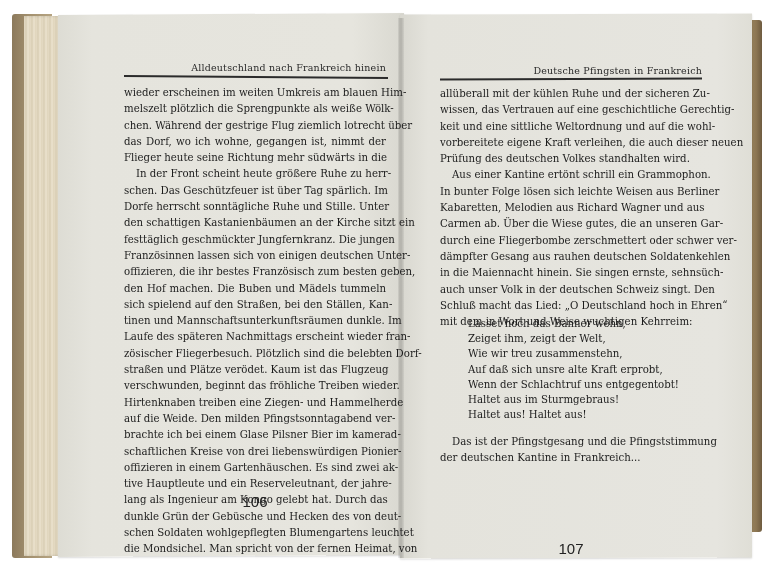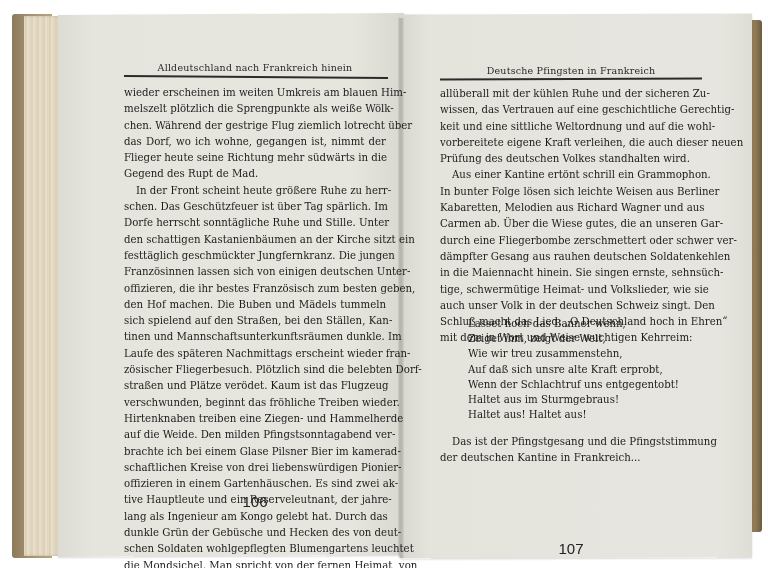--- a/index.html
+++ b/index.html
@@ -36,21 +36,21 @@
       left: 400px; top: 14px; width: 352px; height: 544px;
       background: linear-gradient(90deg, #d8d7cf 0%, #e4e3dc 8%, #e6e5df 90%, #dfded6 100%);
       transform: skewY(-0.2deg);
     }
     .gutter {
       position: absolute; left: 398px; top: 18px; width: 6px; height: 540px;
       background: linear-gradient(90deg, rgba(0,0,0,0.05), rgba(0,0,0,0.18), rgba(0,0,0,0.05));
     }
     .running-head {
       position: absolute; font-size: 9.5px; color: #2a2a2a; letter-spacing: 0.2px;
-      font-family: "DejaVu Serif", serif; text-align: center;
+      font-family: "DejaVu Serif", serif; text-align: right;
     }
     .head-rule { position: absolute; height: 2px; background: #2b2b2b; }
     .text-block {
       position: absolute; font-size: 10.2px; line-height: 16.3px; color: #1c1c1c;
       text-align: justify; font-family: "DejaVu Serif", serif;
     }
     .text-block .line { display: block; white-space: nowrap; text-align-last: justify; text-align: justify; }
     .text-block .line.last { text-align-last: left; }
     .text-block .line.indent { padding-left: 12px; }
     .verse { position: absolute; font-size: 10.2px; line-height: 15.2px; color: #1c1c1c; font-family: "DejaVu Serif", serif; }
@@ -71,21 +71,20 @@
 
   <div class="running-head" style="left:124px; top:62px; width:262px;">Alldeutschland nach Frankreich hinein</div>
   <div class="head-rule" style="left:124px; top:76px; width:264px; transform:rotate(0.4deg);"></div>
 
   <div class="text-block" id="left-text" style="left:124px; top:85px; width:262px;">
       <span class="line">wieder erscheinen im weiten Umkreis am blauen Him-</span>
       <span class="line">melszelt plötzlich die Sprengpunkte als weiße Wölk-</span>
       <span class="line">chen. Während der gestrige Flug ziemlich lotrecht über</span>
       <span class="line">das Dorf, wo ich wohne, gegangen ist, nimmt der</span>
       <span class="line">Flieger heute seine Richtung mehr südwärts in die</span>
-      <span class="line last">Gegend des Rupt de Mad.</span>
       <span class="line indent">In der Front scheint heute größere Ruhe zu herr-</span>
       <span class="line">schen. Das Geschützfeuer ist über Tag spärlich. Im</span>
       <span class="line">Dorfe herrscht sonntägliche Ruhe und Stille. Unter</span>
       <span class="line">den schattigen Kastanienbäumen an der Kirche sitzt ein</span>
       <span class="line">festtäglich geschmückter Jungfernkranz. Die jungen</span>
       <span class="line">Französinnen lassen sich von einigen deutschen Unter-</span>
       <span class="line">offizieren, die ihr bestes Französisch zum besten geben,</span>
       <span class="line">den Hof machen. Die Buben und Mädels tummeln</span>
       <span class="line">sich spielend auf den Straßen, bei den Ställen, Kan-</span>
       <span class="line">tinen und Mannschaftsunterkunftsräumen dunkle. Im</span>
@@ -116,21 +115,20 @@
       <span class="line">keit und eine sittliche Weltordnung und auf die wohl-</span>
       <span class="line">vorbereitete eigene Kraft verleihen, die auch dieser neuen</span>
       <span class="line last">Prüfung des deutschen Volkes standhalten wird.</span>
       <span class="line indent">Aus einer Kantine ertönt schrill ein Grammophon.</span>
       <span class="line">In bunter Folge lösen sich leichte Weisen aus Berliner</span>
       <span class="line">Kabaretten, Melodien aus Richard Wagner und aus</span>
       <span class="line">Carmen ab. Über die Wiese gutes, die an unseren Gar-</span>
       <span class="line">durch eine Fliegerbombe zerschmettert oder schwer ver-</span>
       <span class="line">dämpfter Gesang aus rauhen deutschen Soldatenkehlen</span>
       <span class="line">in die Maiennacht hinein. Sie singen ernste, sehnsüch-</span>
-      <span class="line">tige, schwermütige Heimat- und Volkslieder, wie sie</span>
       <span class="line">auch unser Volk in der deutschen Schweiz singt. Den</span>
       <span class="line">Schluß macht das Lied: „O Deutschland hoch in Ehren“</span>
       <span class="line last">mit dem in Wort und Weise wuchtigen Kehrreim:</span>
     </div>
 
   <div class="verse" id="right-verse" style="left:468px; top:316px;">
       <span class="line last">Lasset hoch das Banner wehn,</span>
       <span class="line last">Zeiget ihm, zeigt der Welt,</span>
       <span class="line last">Wie wir treu zusammenstehn,</span>
       <span class="line last">Auf daß sich unsre alte Kraft erprobt,</span>

